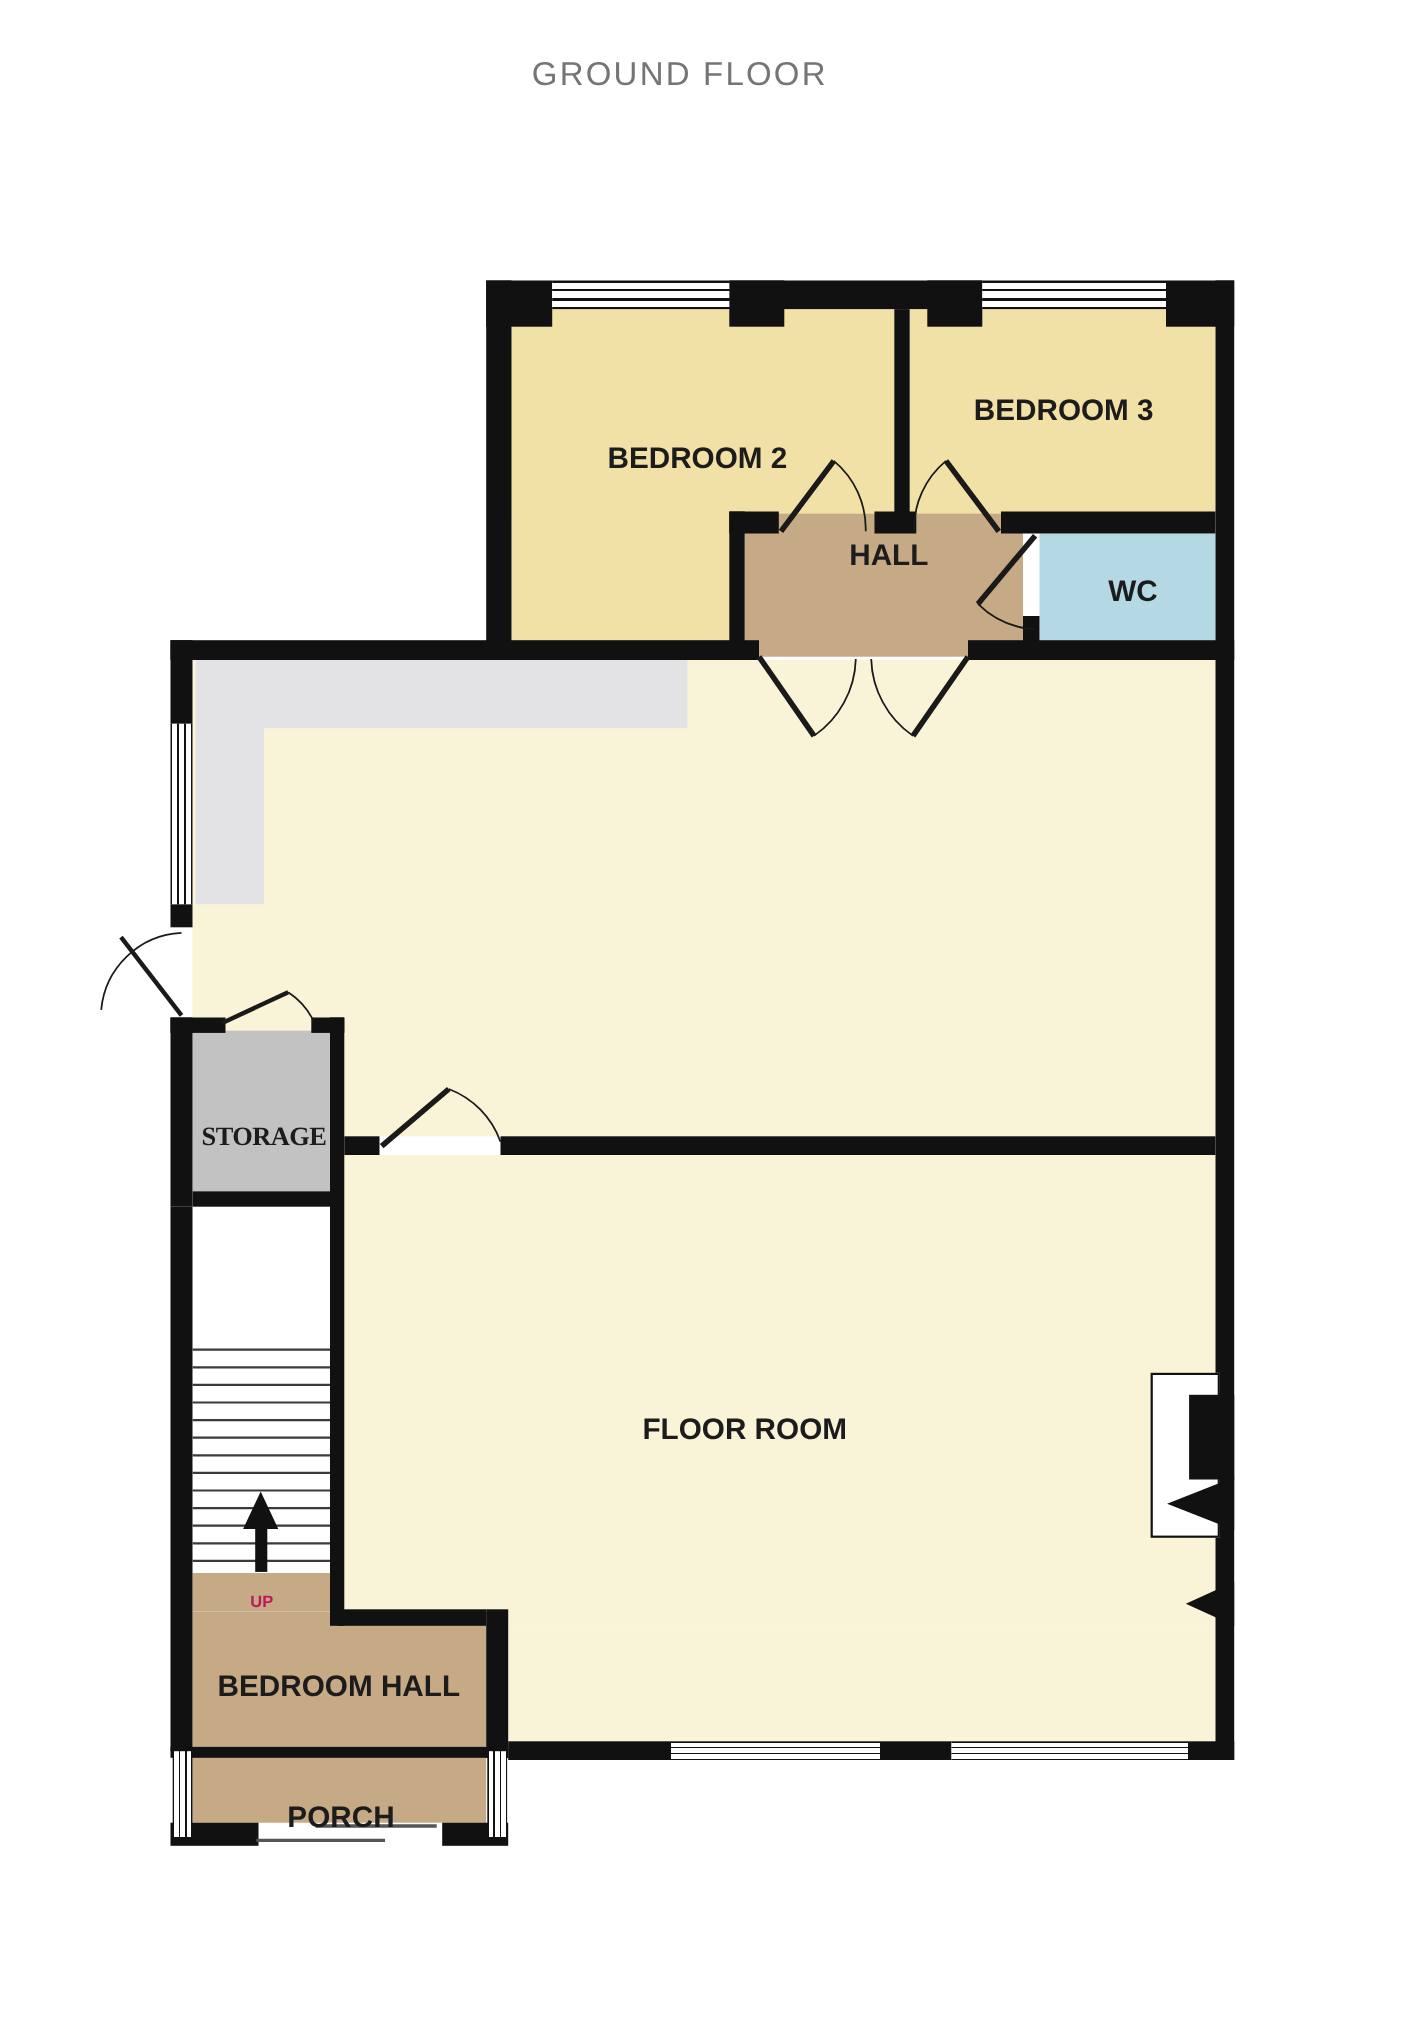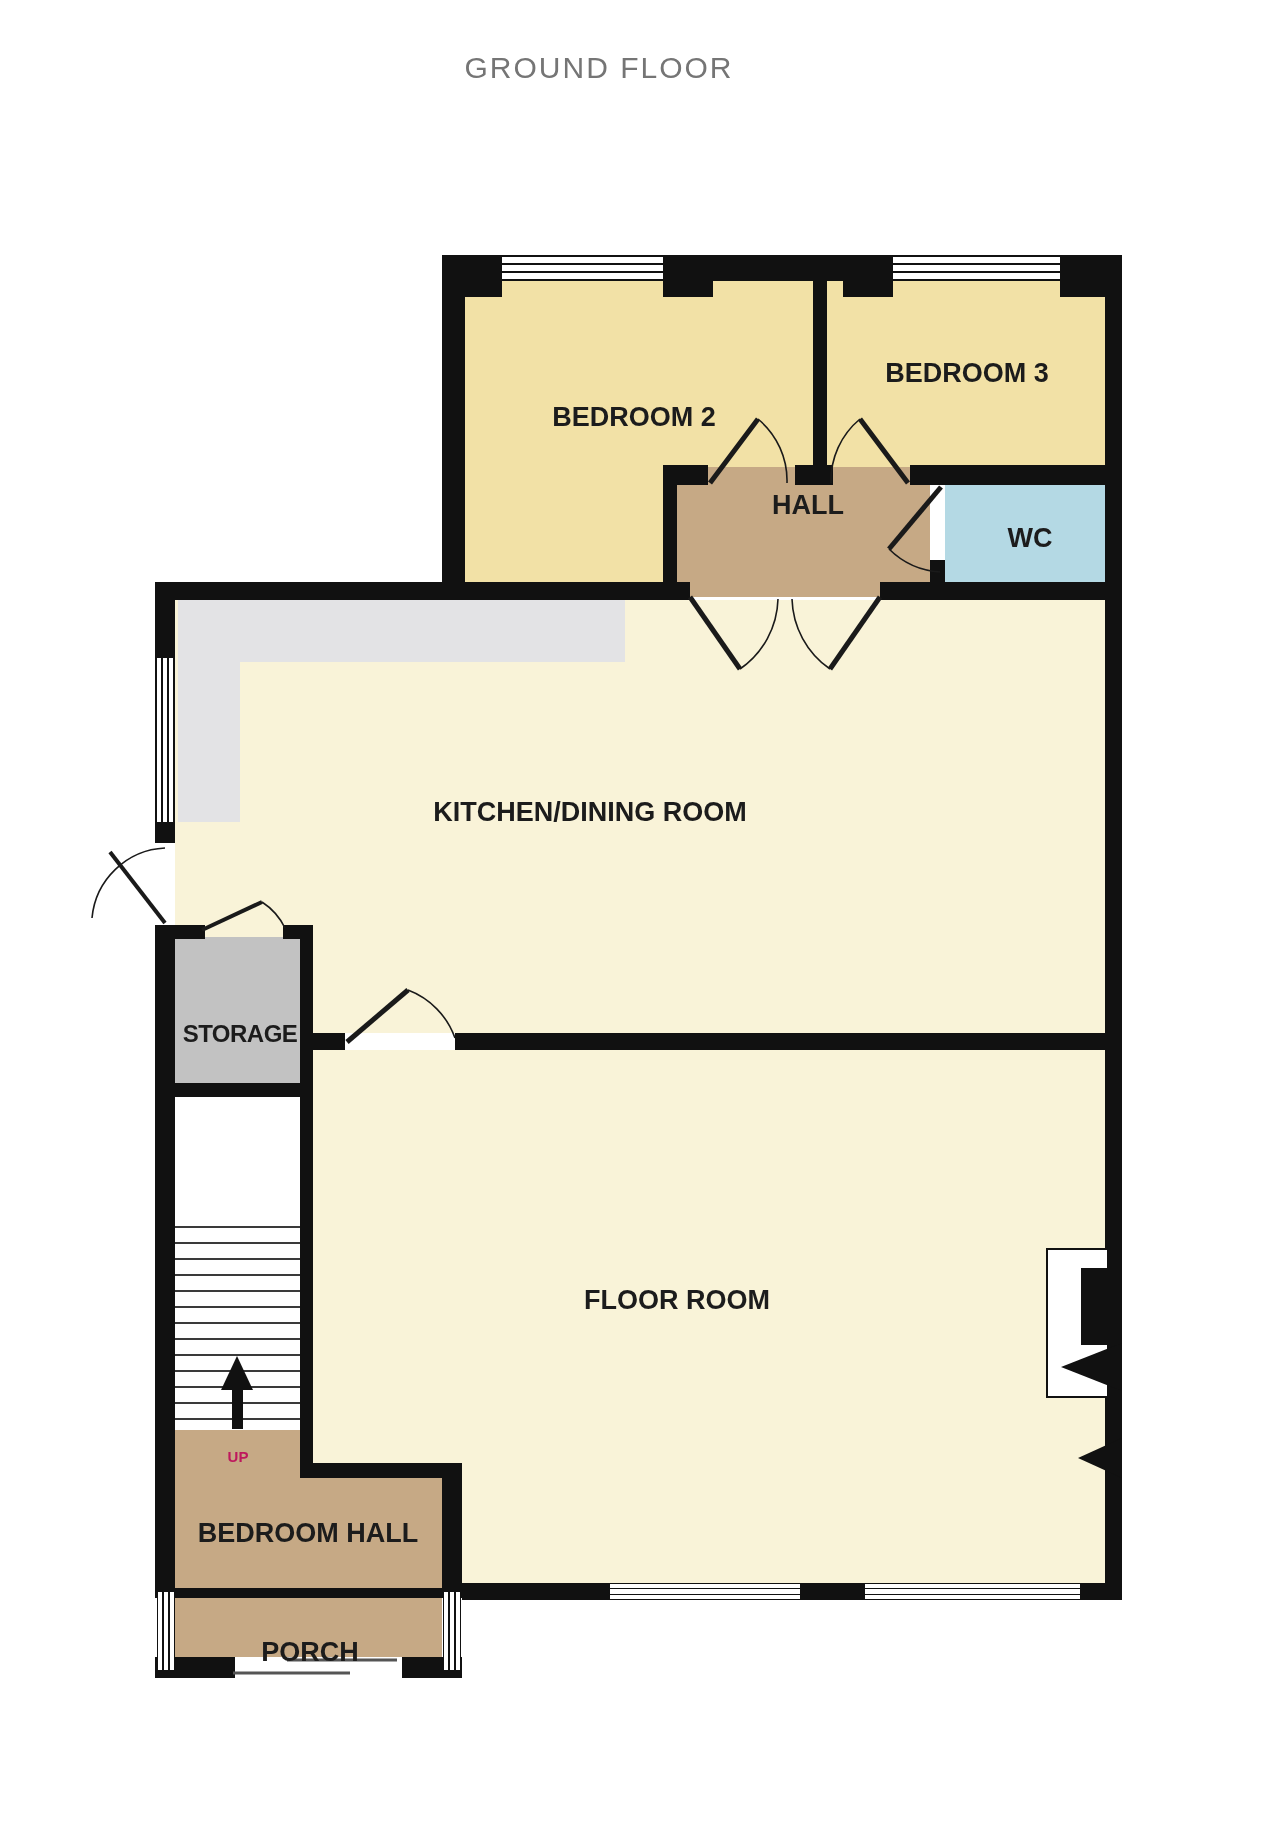--- a/index.html
+++ b/index.html
@@ -2,23 +2,23 @@
 <html><head>
 <meta charset="utf-8">
 <style>
   html,body{margin:0;padding:0;background:#ffffff;}
   #canvas{position:relative;width:1280px;height:1838px;background:#ffffff;overflow:hidden;
           font-family:"Liberation Sans", sans-serif;}
   .wall{position:absolute;background:#111111;}
   .floor{position:absolute;}
   .room-label{position:absolute;transform:translate(-50%,-50%);font-weight:bold;
               font-size:27px;color:#1c1c1c;white-space:nowrap;letter-spacing:0px;}
-  .room-label.small{font-size:24px;letter-spacing:-0.5px;}
+  .room-label.small{font-size:24px;letter-spacing:-0.5px;font-family:Liberation Serif, serif;}
   .room-label.tiny{font-size:15px;color:#be185d;}
-  #plan-title{position:absolute;left:599px;top:68px;transform:translate(-50%,-50%);
+  #plan-title{position:absolute;left:618px;top:68px;transform:translate(-50%,-50%);
               font-size:30px;color:#757575;letter-spacing:2px;white-space:nowrap;}
   .window-h{position:absolute;background:linear-gradient(to bottom,
       #111 0 8%, #fff 8% 30%, #111 30% 38%, #fff 38% 62%, #111 62% 70%, #fff 70% 92%, #111 92% 100%);}
   .window-v{position:absolute;background:linear-gradient(to right,
       #111 0 8%, #fff 8% 30%, #111 30% 38%, #fff 38% 62%, #111 62% 70%, #fff 70% 92%, #111 92% 100%);}
   svg{position:absolute;left:0;top:0;}
   .fireplace-recess{position:absolute;left:1046px;top:1248px;width:59px;height:146px;
                     background:#ffffff;border:2px solid #111;}
 </style>
 </head>
@@ -174,20 +174,19 @@
       <line x1="287" y1="1660" x2="397" y2="1660"></line>
       <line x1="233" y1="1673" x2="350" y2="1673"></line>
     </g>
   </svg>
 
   <div id="plan-title">GROUND FLOOR</div>
   <div class="room-label" style="left:634px;top:417px;">BEDROOM 2</div>
   <div class="room-label" style="left:967px;top:373px;">BEDROOM 3</div>
   <div class="room-label" style="left:808px;top:505px;">HALL</div>
   <div class="room-label" style="left:1030px;top:538px;">WC</div>
-  <div class="room-label" style="left:590px;top:812px;">KITCHEN/DINING ROOM</div>
   <div class="room-label small" style="left:240px;top:1034px;">STORAGE</div>
   <div class="room-label" style="left:677px;top:1300px;">FLOOR ROOM</div>
   <div class="room-label" style="left:308px;top:1533px;">BEDROOM HALL</div>
   <div class="room-label" style="left:310px;top:1632px;margin-top:20px;">PORCH</div>
   <div class="room-label tiny" style="left:238px;top:1456px;">UP</div>
 
 </div>
 
 </body></html>

